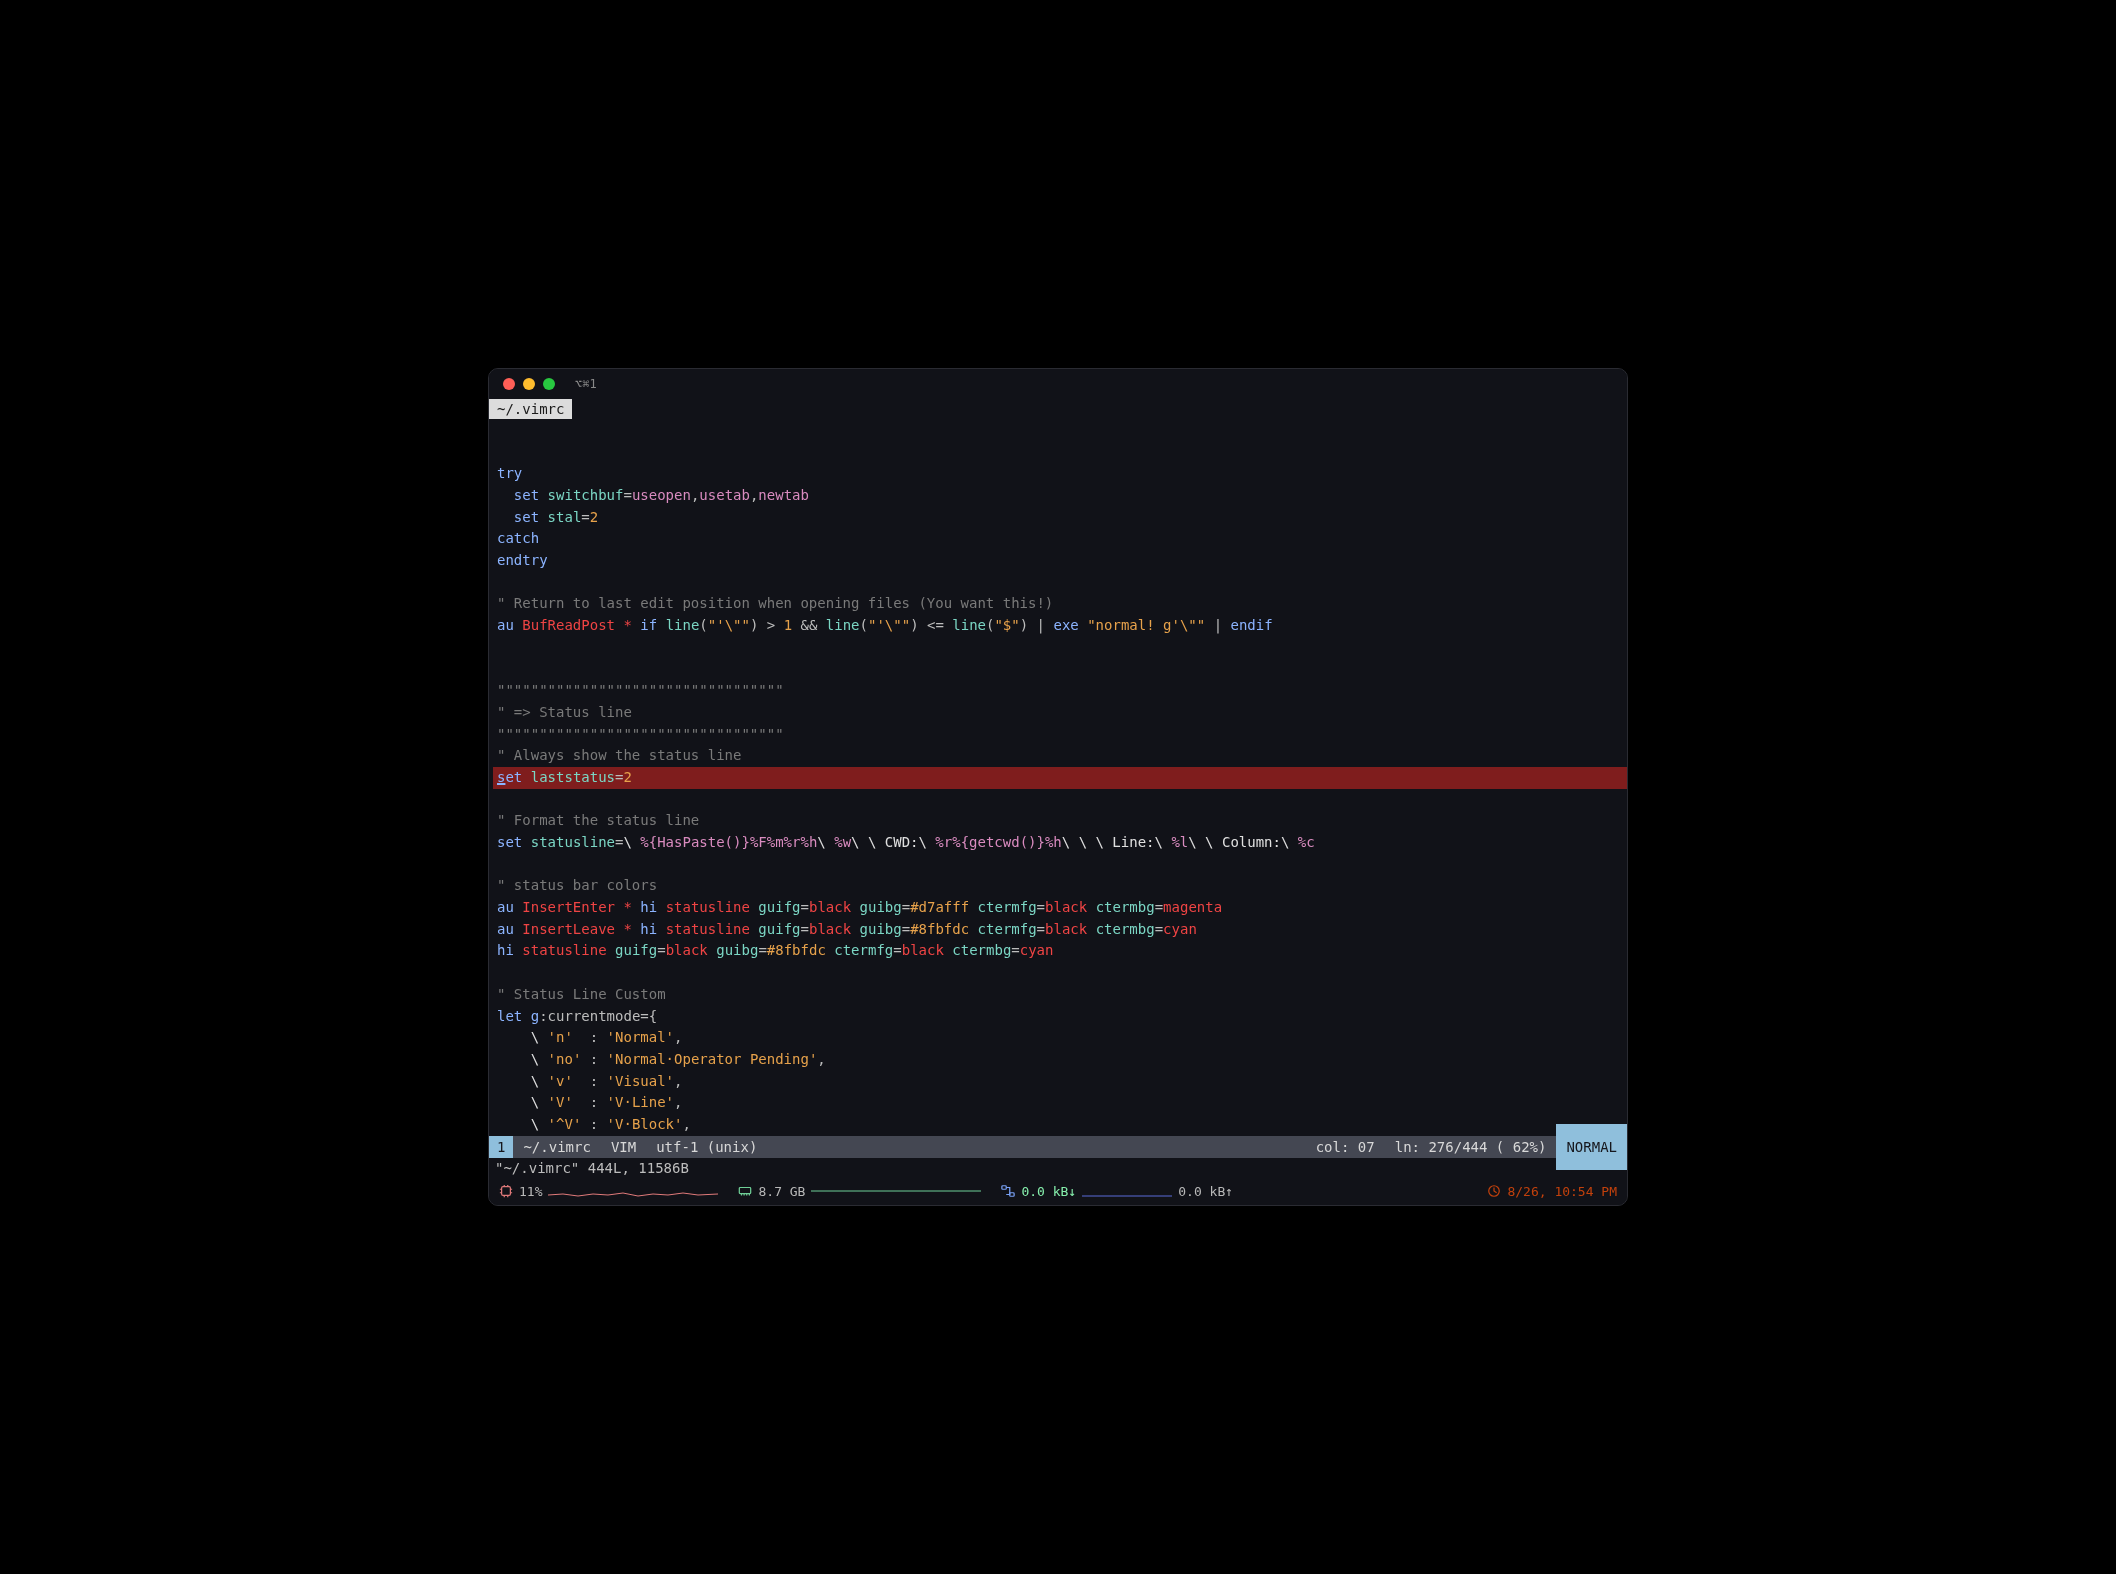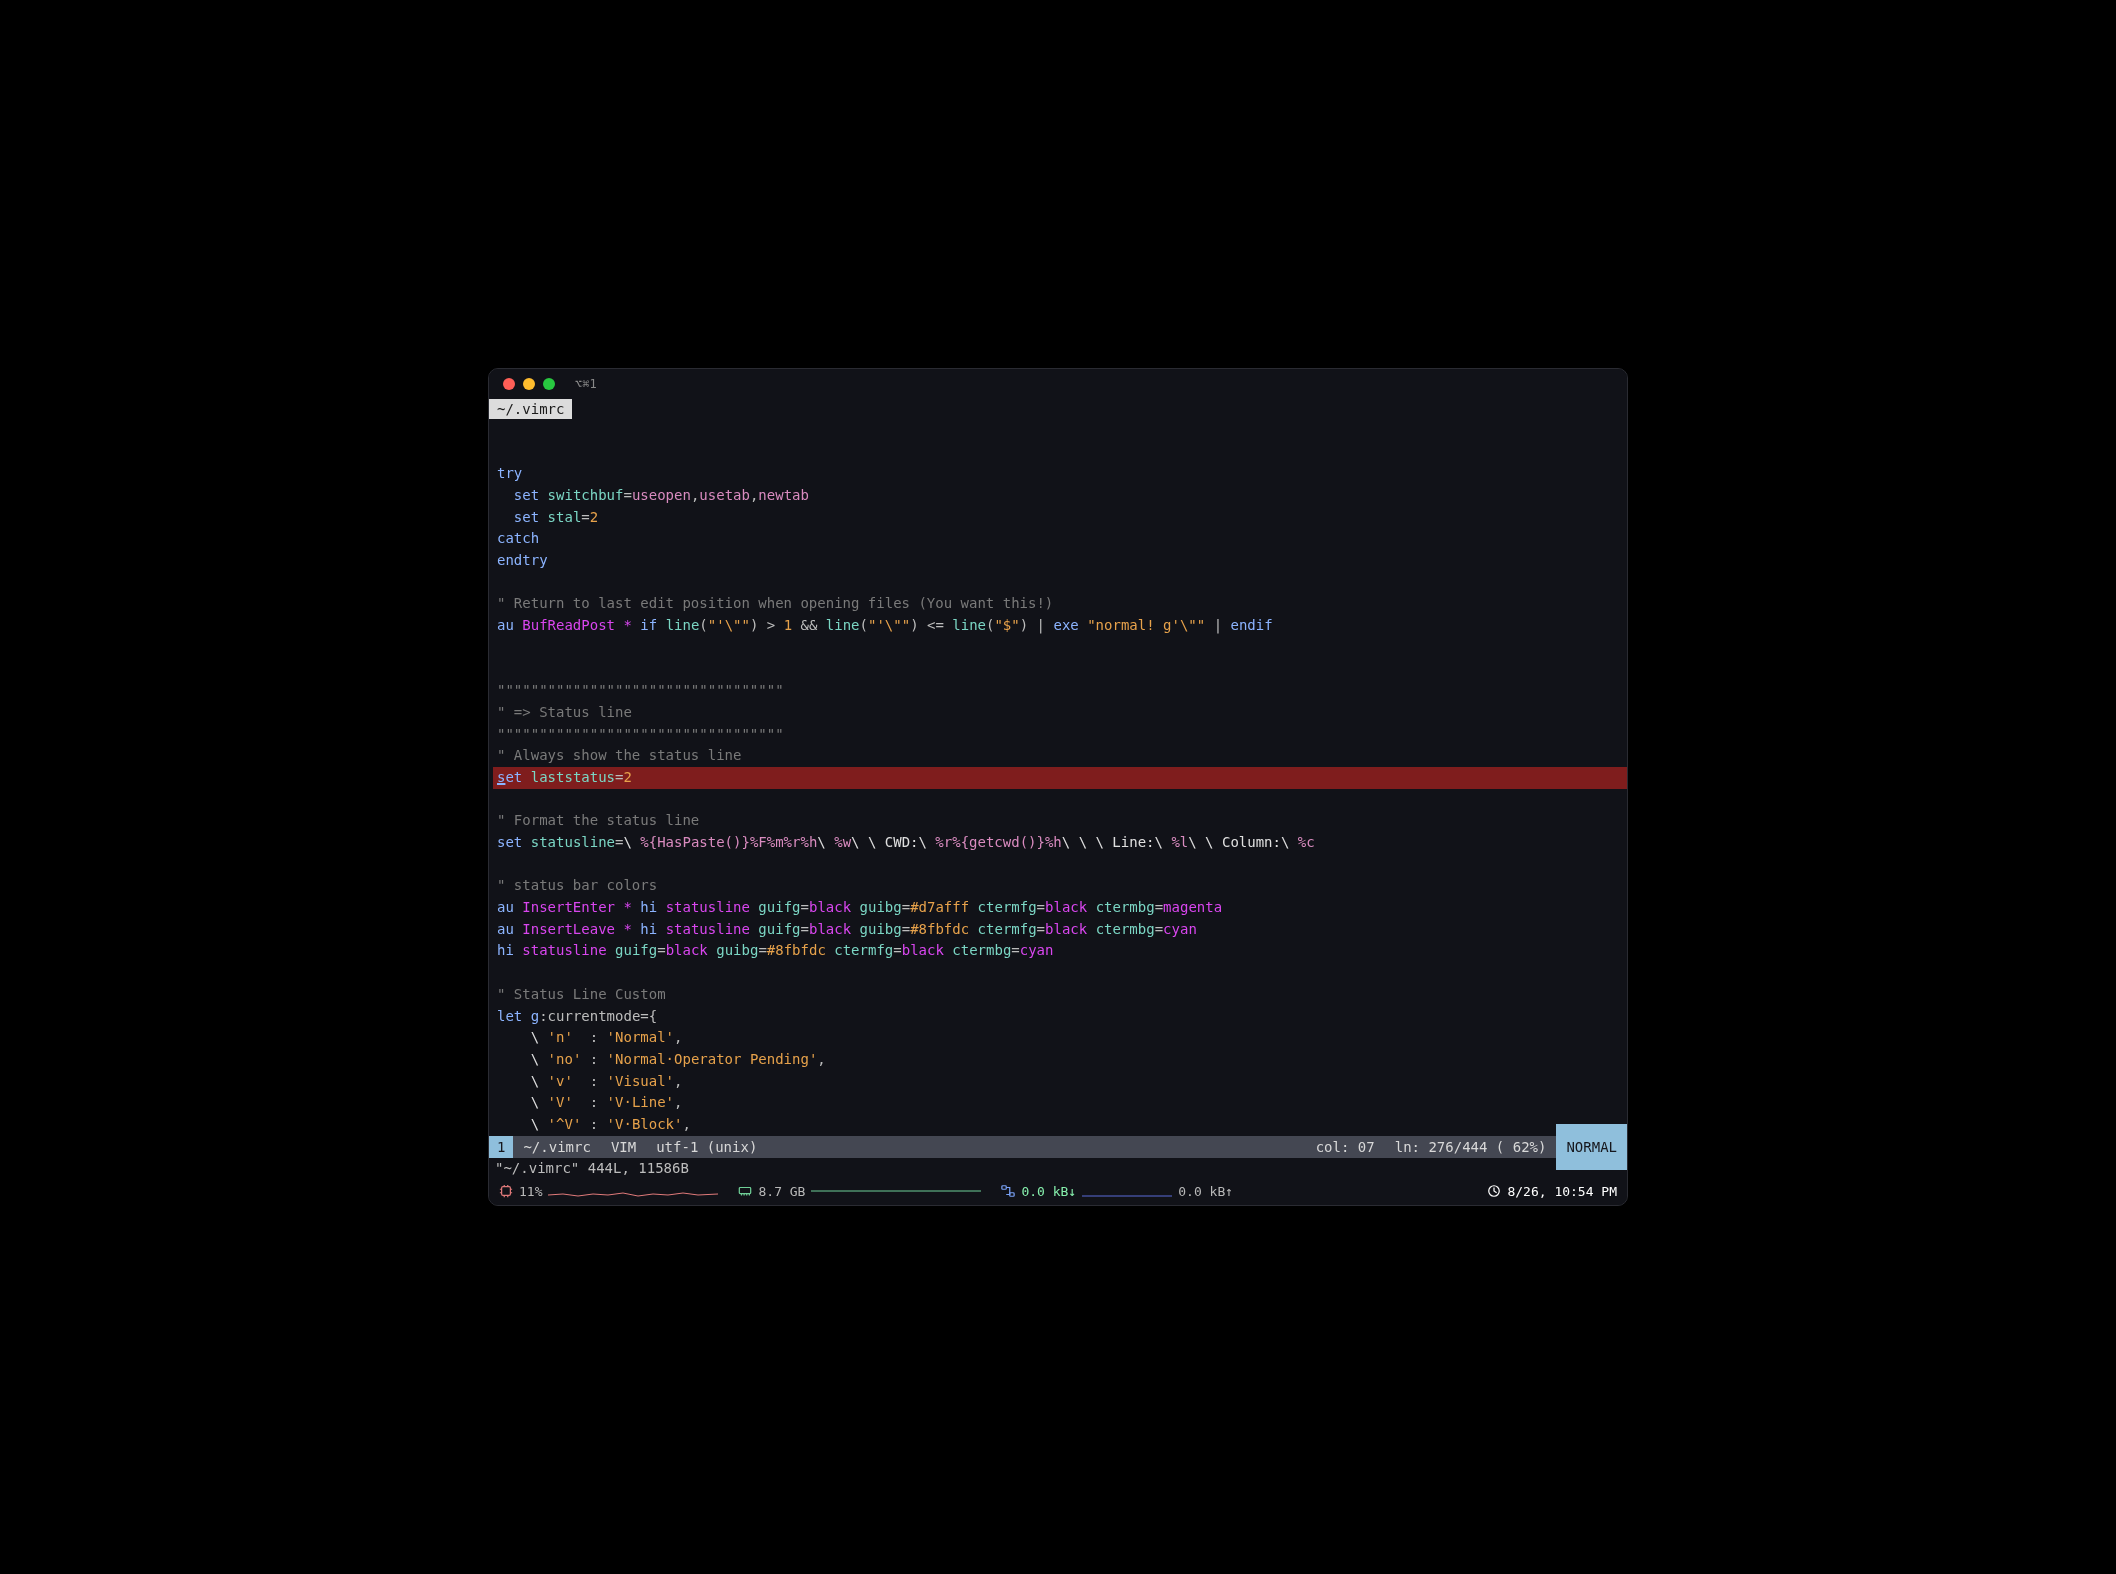--- a/index.html
+++ b/index.html
@@ -58,21 +58,21 @@
   .line { padding-left: 4px; }
   .line.cursor-line { background: #7f1d1d; }
   .cursor-underline { text-decoration: underline; text-decoration-thickness: 2px; }
 
   .c-comment { color: #7a7a7a; }
   .c-key     { color: #8cb4ff; }      
   .c-stmt    { color: #7bd6c4; }
   .c-eq      { color: #bdbdbd; }
   .c-num     { color: #e7a24b; }
   .c-str     { color: #e7a24b; }
-  .c-ident   { color: #d946ef; }
+  .c-ident   { color: #ef4444; }
   .c-pink    { color: #d98bbf; }
   .c-white   { color: #e0e0e0; }
   .c-hex     { color: #e7a24b; text-align: right; }
   .c-var     { color: #8cb4ff; }
 
   .statusline {
     display: flex;
     align-items: center;
     background: #444752;
     color: #d8d8d8;
@@ -110,21 +110,21 @@
     background: #111218;
     color: #b8b8b8;
     font-size: 13px;
   }
   .bb-group { display: flex; align-items: flex-start; gap: 6px; }
   .bb-icon { width: 14px; height: 14px; display: inline-flex; align-items: center; justify-content: center; }
   .spark {
     width: 170px; height: 14px; position: relative;
   }
   .spark svg { width: 100%; height: 100%; }
-  .bb-clock { color: #ffffff; margin-left: auto; }
+  .bb-clock { color: #c2410c; margin-left: auto; }
   .bb-net-down { color: #86efac; }
   .bb-net-up   { color: #b8b8b8; }
 </style>
 </head>
 <body>
 
 <div class="window">
 
   <div class="titlebar">
     <div class="tl-btn tl-close"></div>

